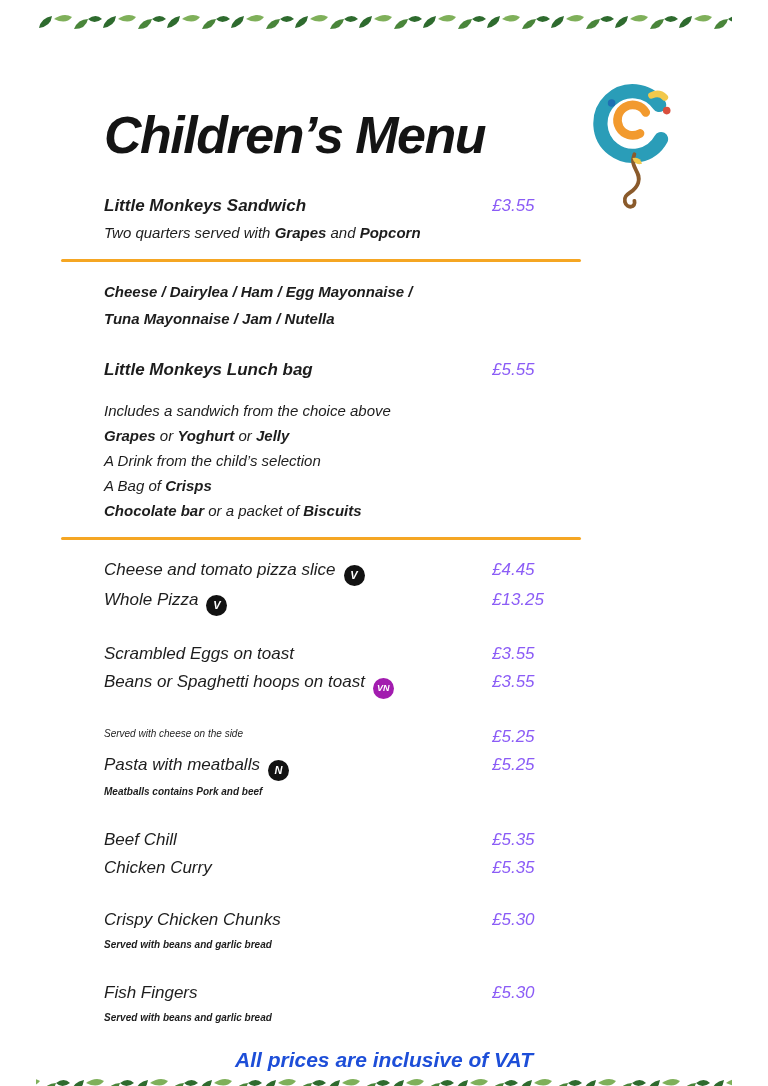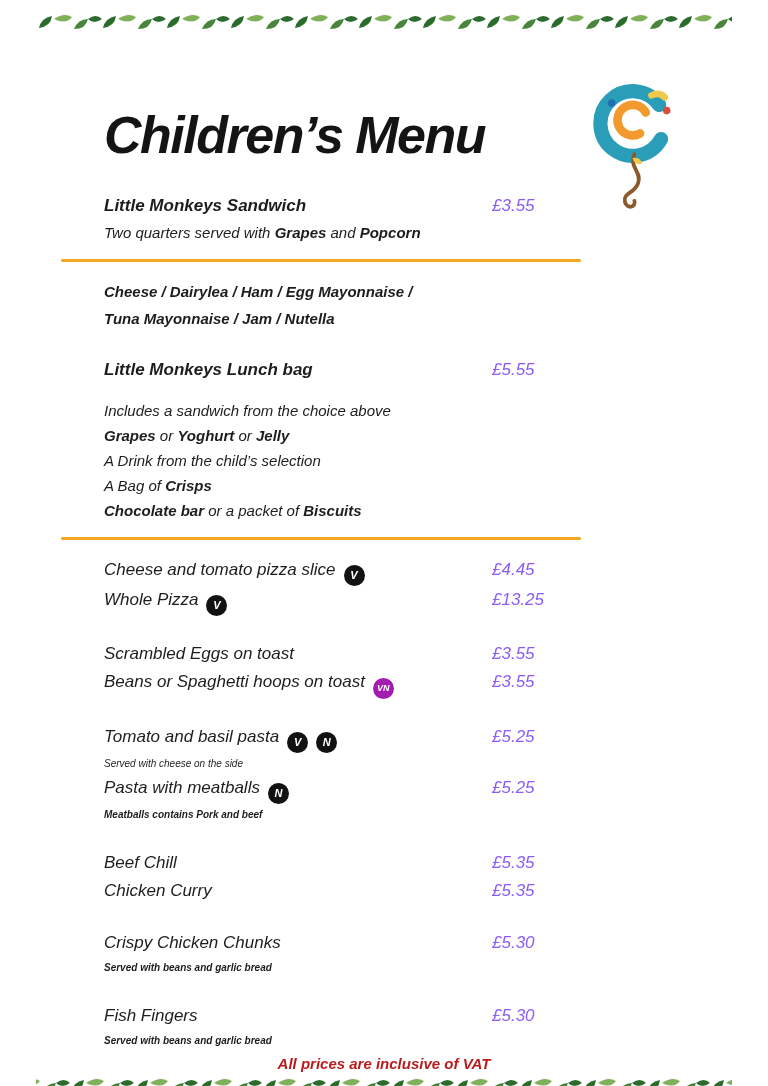--- a/index.html
+++ b/index.html
@@ -21,21 +21,21 @@
   .gap-md { margin-top:24px; }
   .divider { height:3px; width:520px; margin:14px 0 16px -43px; background:#F5A623; border-radius:2px; }
   .textblock .line.lg { font-size:15px; line-height:27px; }
   .textblock .line.md { font-size:15px; line-height:25px; }
   .sub.md { font-size:15px; line-height:25px; }
   .sub.sm { font-size:10px; line-height:21px; }
   .badge { display:inline-flex; width:21px; height:21px; border-radius:50%; background:#121212; color:#fff;
            font-size:11px; font-weight:700; align-items:center; justify-content:center; margin-left:8px;
            vertical-align:-4px; line-height:1; }
   .badge.two { font-size:9px; }
-  .footer { position:absolute; left:0; right:0; bottom:26px; text-align:center; font-size:15px; font-weight:700; color:#b91c1c; }
+  .footer { position:absolute; left:0; right:0; bottom:26px; text-align:center; font-size:21px; font-weight:700; color:#1d4ed8; }
 </style>
 </head>
 <body>
 
 <div class="page">
 
   <svg class="leaf-border leaf-top" viewBox="0 0 768 22" xmlns="http://www.w3.org/2000/svg" aria-hidden="true">
     <defs>
       <g id="leafset">
         <path d="M3,16 Q5,6 16,4 Q15,14 3,16 Z" fill="#2e6b2e"></path>
@@ -116,21 +116,20 @@
           <div class="price">£3.55</div>
         </div>
         <div class="item">
           <div class="left">
             <div class="name-line"><span class="seg">Beans or Spaghetti hoops on toast</span><span class="badge two" style="background: #a21caf;">VN</span></div>
           </div>
           <div class="price">£3.55</div>
         </div>
         <div class="item gap-md">
           <div class="left">
-            <div class="name-line"><span class="seg">Tomato and basil pasta</span><span class="badge" style="background: rgb(18, 18, 18);">V</span><span class="badge" style="background: rgb(18, 18, 18);">N</span></div>
             <div class="sub sm"><span class="seg">Served with cheese on the side</span></div>
           </div>
           <div class="price">£5.25</div>
         </div>
         <div class="item">
           <div class="left">
             <div class="name-line"><span class="seg">Pasta with meatballs</span><span class="badge" style="background: rgb(18, 18, 18);">N</span></div>
             <div class="sub sm"><span class="seg b">Meatballs contains Pork and beef</span></div>
           </div>
           <div class="price">£5.25</div>

